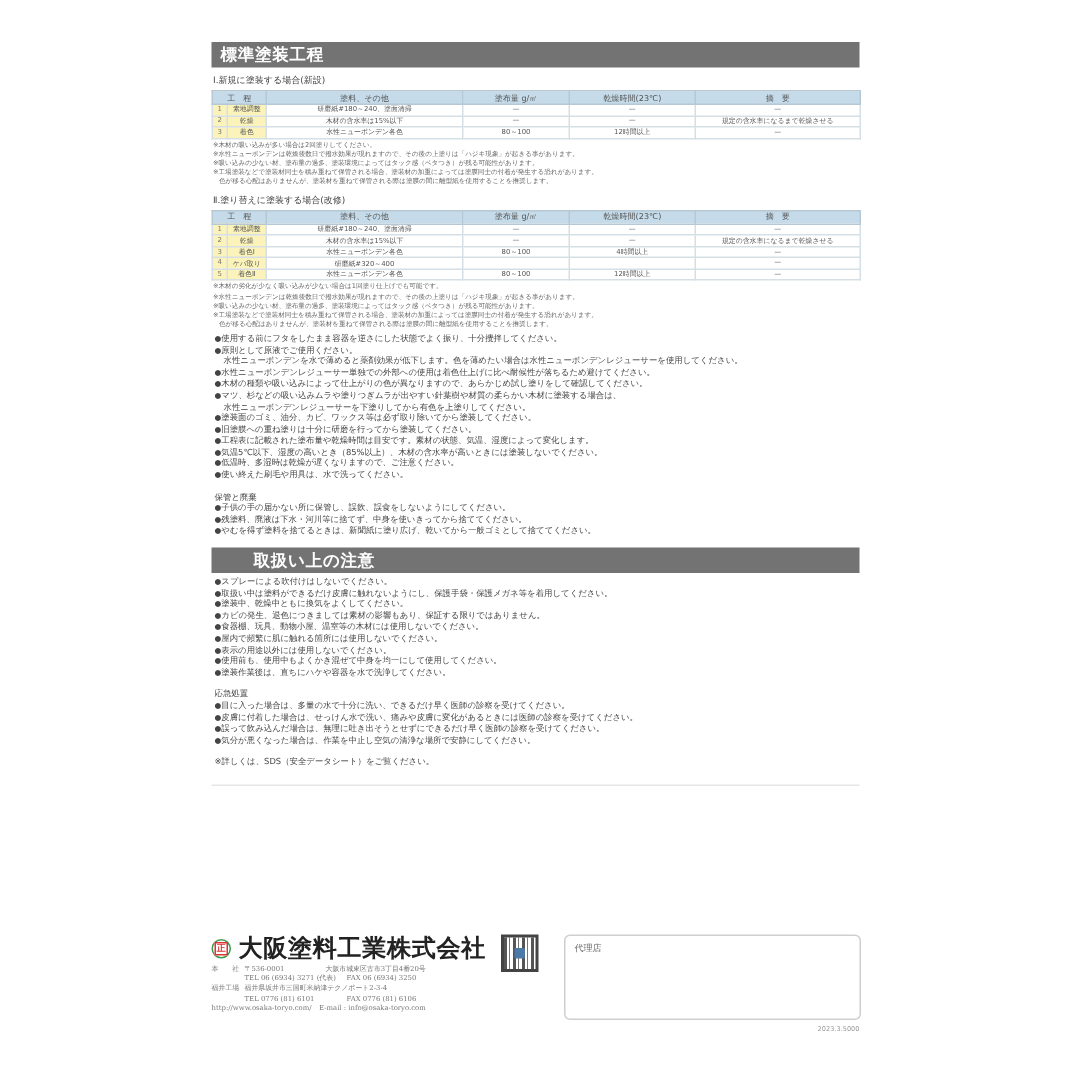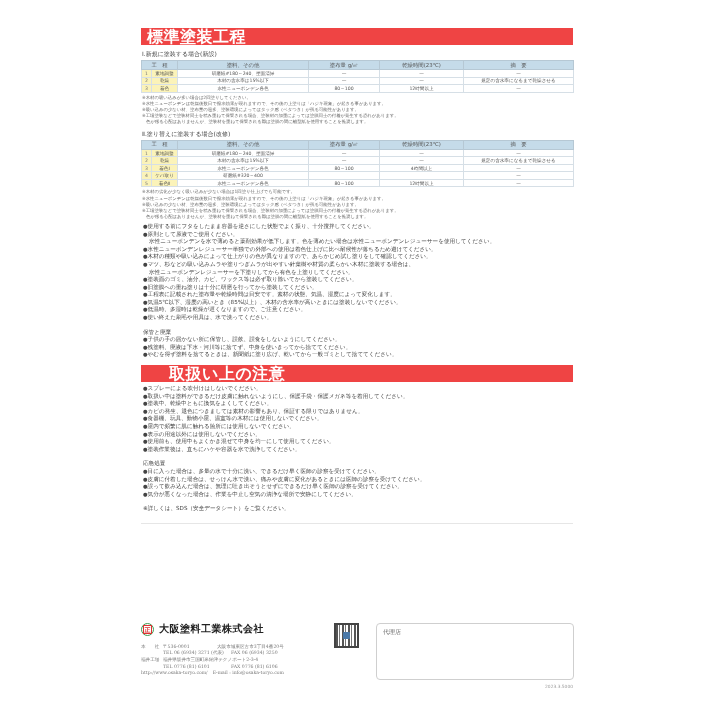--- a/index.html
+++ b/index.html
@@ -1,23 +1,23 @@
 <!DOCTYPE html>
 <html><head>
 <meta charset="utf-8">
 <style>
   * { box-sizing: border-box; margin: 0; padding: 0; }
   html, body { width: 713px; height: 713px; background: #ffffff; overflow: hidden; }
   body { font-family: "DejaVu Sans", "Liberation Sans", sans-serif; color: #333; position: relative; }
   .page { position: absolute; left: 141px; top: 28px; width: 432px; }
 
   .section-bar {
-    background: #ef4444; color: #fff; font-weight: bold;
+    background: #737373; color: #fff; font-weight: bold;
     height: 17px; line-height: 17px; padding-left: 6px;
-    font-size: 16px; letter-spacing: 0.5px;
+    font-size: 11px; letter-spacing: 0.5px;
   }
   .sub-title { font-size: 6px; color: #444; margin: 5px 0 2px 1px; height: 8px; line-height: 8px; }
 
   table.proc { width: 432px; border-collapse: collapse; font-size: 4.6px; color: #555; table-layout: fixed; }
   table.proc th {
     background: #c5dbe9; color: #555; font-weight: normal; font-size: 5.4px;
     height: 9px; border: 0.5px solid #b6c8d4; text-align: center;
   }
   table.proc td {
     height: 7.5px; border: 0.5px solid #d6dfe6; text-align: center; background: #fff;
@@ -38,21 +38,21 @@
   .footer { position: absolute; left: 141px; top: 622px; width: 432px; height: 70px; }
   .logo-row { position: absolute; left: 0; top: 0; display: flex; align-items: center; }
   .logo-mark {
     width: 13px; height: 13px; border-radius: 50%; border: 1.5px solid #3d9a52;
     display: flex; align-items: center; justify-content: center;
   }
   .logo-mark span {
     width: 9px; height: 9px; border: 1px solid #d33; color: #d33; font-size: 6px;
     line-height: 7px; text-align: center; font-weight: bold; background: #fff;
   }
-  .company { font-size: 10px; font-weight: bold; color: #222; margin-left: 5px; letter-spacing: 0.5px; font-family: "DejaVu Sans", sans-serif; }
+  .company { font-size: 16px; font-weight: bold; color: #222; margin-left: 5px; letter-spacing: 0.5px; font-family: "DejaVu Sans", sans-serif; }
   .addr { position: absolute; left: 0; top: 22px; font-size: 4.6px; color: #777; line-height: 6.2px; font-family: "DejaVu Serif", serif; }
   .addr .row { display: flex; }
   .addr .lab { width: 22px; }
   .addr .c1 { width: 54px; }
   .addr .gap { margin-top: 1px; }
   .qr {
     position: absolute; left: 193px; top: 1px; width: 25px; height: 25px;
     background:
       repeating-linear-gradient(90deg, #555 0 2px, #fff 2px 3px, #777 3px 4px, #fff 4px 6px),
       #fff;

